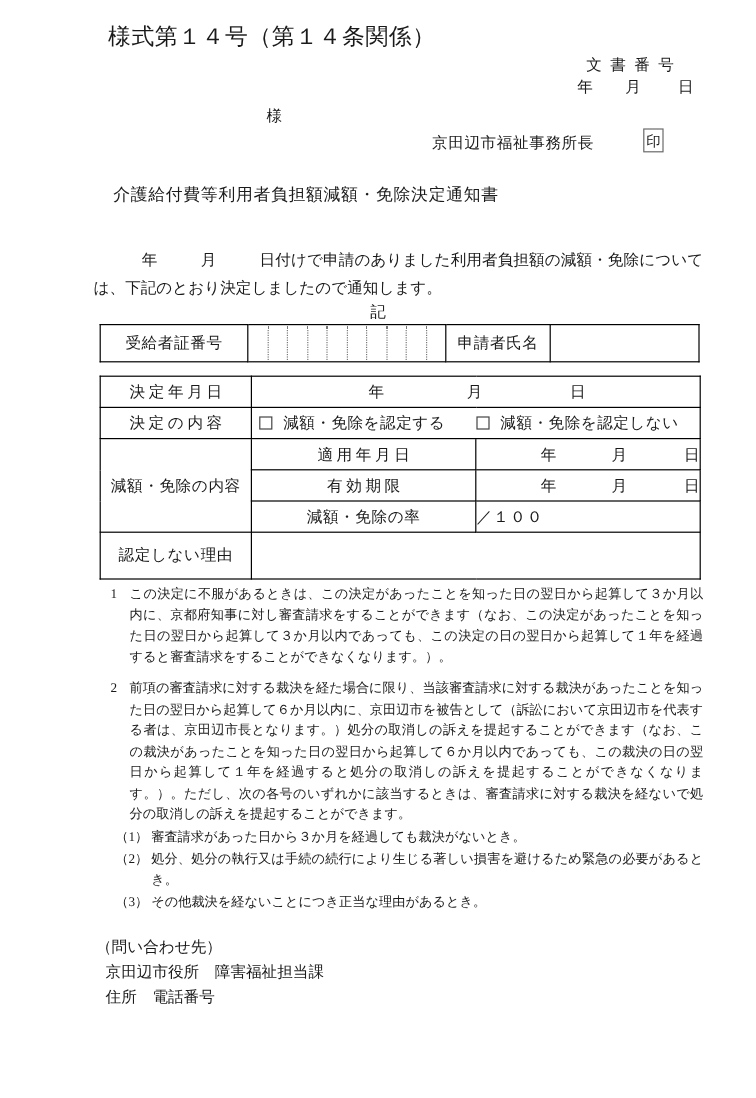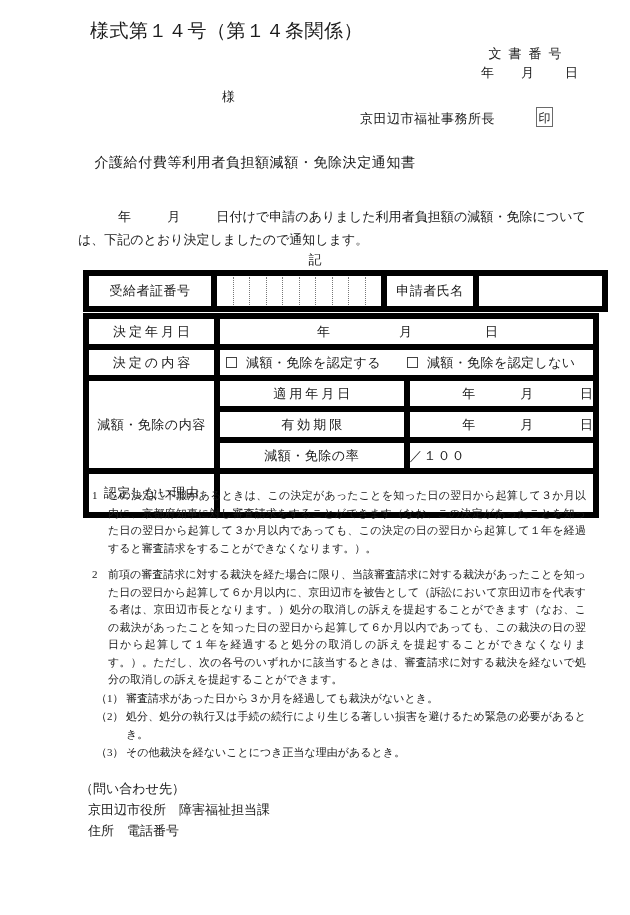--- a/index.html
+++ b/index.html
@@ -107,21 +107,21 @@
   }
 
   
   table.form {
     position: absolute;
     border-collapse: collapse;
     font-size: 13px;
     table-layout: fixed;
   }
   table.form td {
-    border: 6px solid #000000;
+    border: 1px solid #000000;
     padding: 0;
     height: 26px;
     vertical-align: middle;
   }
   .t-label {
     text-align: center;
     letter-spacing: 3px;
     padding-left: 3px !important;
     white-space: nowrap;
   }

